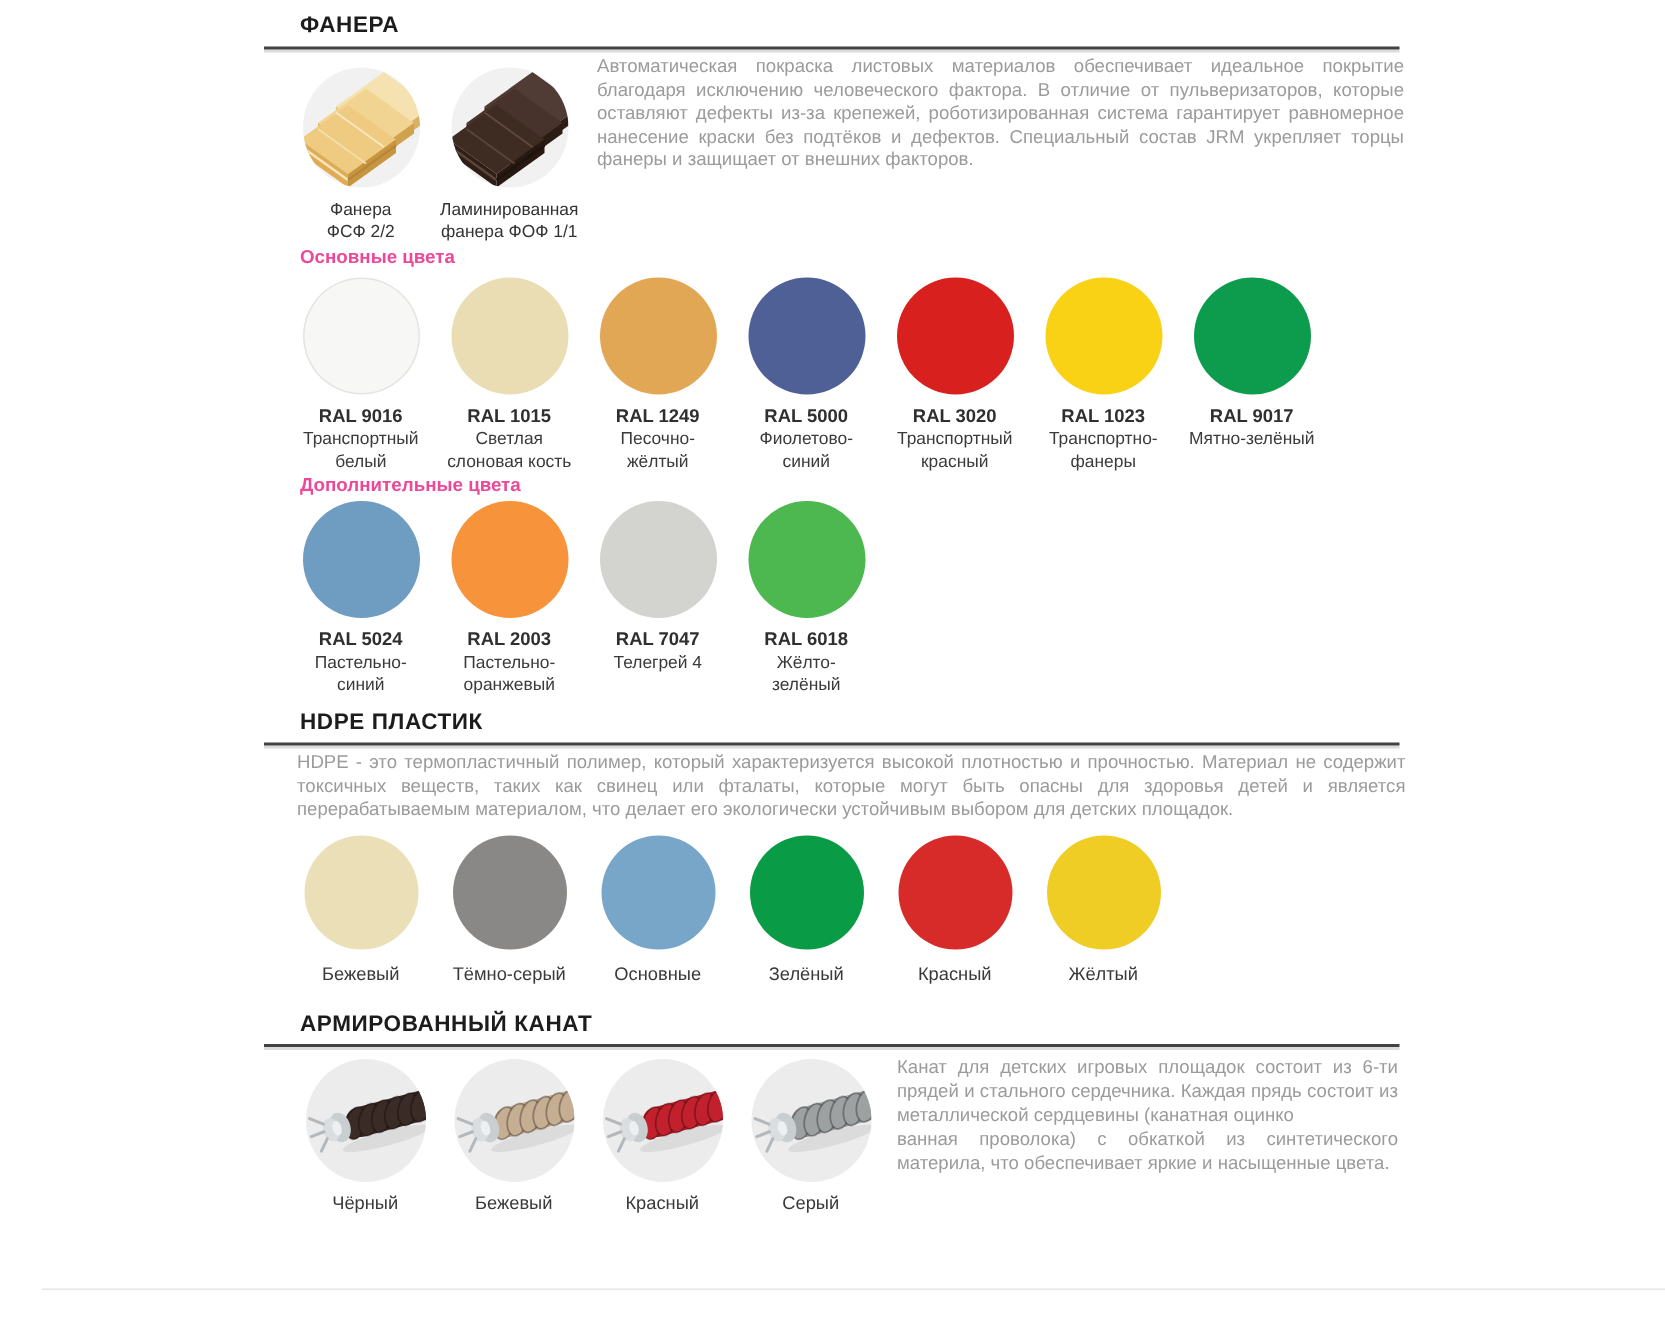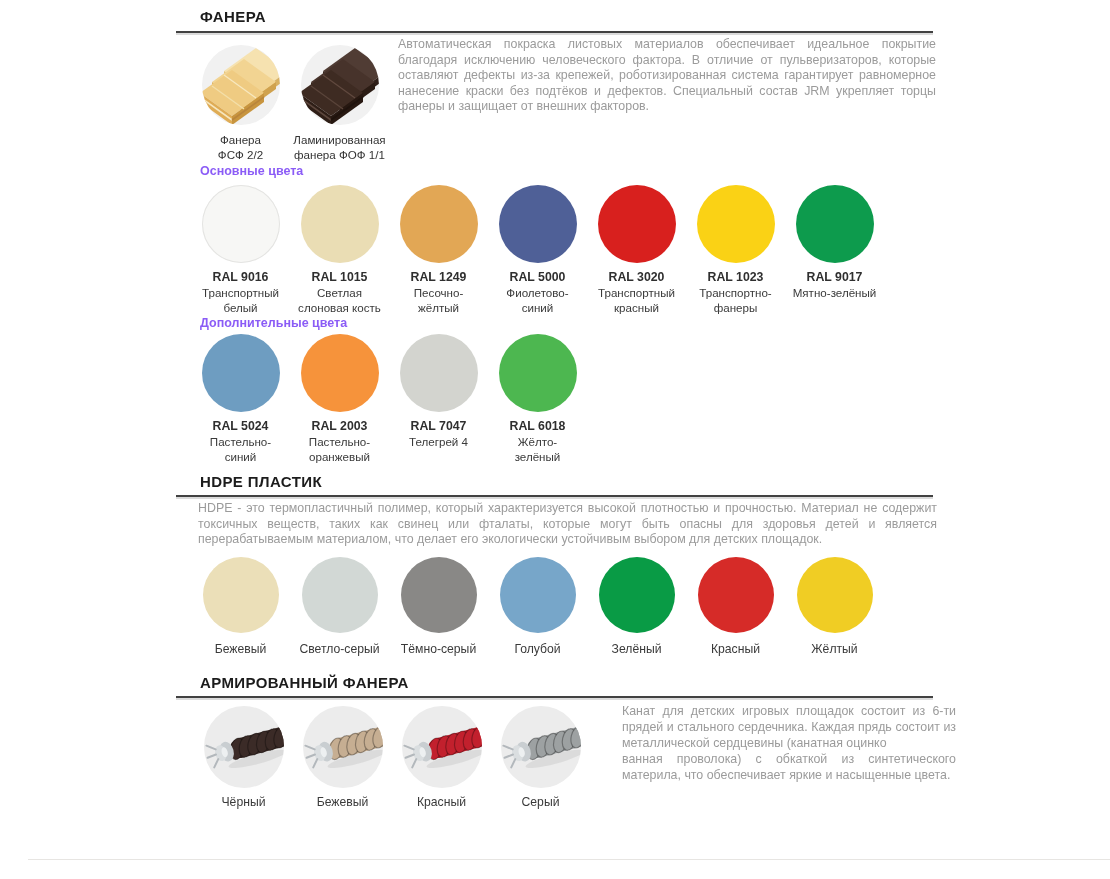--- a/index.html
+++ b/index.html
@@ -14,21 +14,21 @@
   .row{position:absolute;display:flex;}
   .col{width:99px;display:flex;flex-direction:column;align-items:center;flex:0 0 99px;}
 
   .swatch{width:78px;height:78px;border-radius:50%;}
   .swatch.small{width:76px;height:76px;}
   .ral{margin-top:7px;font-weight:700;font-size:12.3px;color:#2f2f2f;white-space:nowrap;}
   .cname{margin-top:2px;font-size:11.6px;color:#3a3a3a;line-height:14.5px;text-align:center;white-space:pre-line;}
   .hname{margin-top:9px;font-size:12.2px;color:#3a3a3a;white-space:nowrap;}
   .rname{margin-top:7px;font-size:12.2px;color:#3a3a3a;white-space:nowrap;}
 
-  .group-label{position:absolute;margin:0;font-size:12.5px;font-weight:700;color:#8b5cf6;}
+  .group-label{position:absolute;margin:0;font-size:12.5px;font-weight:700;color:#ec4899;}
 
   .ply-circle{width:78px;height:80px;border-radius:50%;background:#f1f1f1;overflow:hidden;position:relative;}
   .ply-circle svg{position:absolute;left:0;top:0;}
   .type-label{margin-top:8px;font-size:11.6px;color:#333333;line-height:14.5px;text-align:center;white-space:pre-line;}
 
   .rope-circle{width:80px;height:82px;border-radius:50%;background:#ececec;overflow:hidden;position:relative;}
   .rope-circle svg{position:absolute;left:0;top:0;}
 
   .footnote{position:absolute;margin:0;font-size:13px;color:#9d9d9d;}
   .bottom-line{position:absolute;left:0;top:859px;width:1110px;height:1px;background:#e7e5e2;}
@@ -42,21 +42,21 @@
   #row-main{left:163px;top:185px;}
   #lbl-add{left:172px;top:316px;}
   #row-add{left:163px;top:334px;}
   #t-hdpe{left:172px;top:473px;}
   #rule-hdpe{top:495px;}
   #desc-hdpe{left:170px;top:501px;width:739px;}
   #row-hdpe{left:163px;top:557px;}
   #t-rope{left:172px;top:674px;}
   #rule-rope{top:696px;}
   #row-rope{left:166px;top:706px;}
-  #desc-rope{left:594px;top:703px;width:334px;line-height:16px;}
+  #desc-rope{left:570px;top:703px;width:334px;line-height:16px;}
   #footnote{left:168px;top:845px;}
 </style>
 </head>
 <body>
 
 <div class="page">
 
   <h2 class="sec-title" id="t-plywood">ФАНЕРА</h2>
   <div class="rule" id="rule-plywood"></div>
 
@@ -201,52 +201,48 @@
   <div class="rule" id="rule-hdpe"></div>
   <p class="desc" id="desc-hdpe">HDPE - это термопластичный полимер, который характеризуется высокой плотностью и прочностью. Материал не содержит токсичных веществ, таких как свинец или фталаты, которые могут быть опасны для здоровья детей и является перерабатываемым материалом, что делает его экологически устойчивым выбором для детских площадок.</p>
 
   <div class="row" id="row-hdpe">
 
       <div class="col">
         <div class="swatch small" style="background: rgb(235, 223, 184);"></div>
         <div class="hname">Бежевый</div>
       </div>
 
-      <div class="col">
-        <div class="swatch small" style="background: rgb(210, 216, 213);"></div>
-        <div class="hname">Светло-серый</div>
-      </div>
 
       <div class="col">
         <div class="swatch small" style="background: rgb(137, 136, 134);"></div>
         <div class="hname">Тёмно-серый</div>
       </div>
 
       <div class="col">
         <div class="swatch small" style="background: rgb(119, 166, 201);"></div>
-        <div class="hname">Голубой</div>
+        <div class="hname">Основные</div>
       </div>
 
       <div class="col">
         <div class="swatch small" style="background: rgb(9, 155, 69);"></div>
         <div class="hname">Зелёный</div>
       </div>
 
       <div class="col">
         <div class="swatch small" style="background: rgb(214, 43, 40);"></div>
         <div class="hname">Красный</div>
       </div>
 
       <div class="col">
         <div class="swatch small" style="background: rgb(240, 205, 36);"></div>
         <div class="hname">Жёлтый</div>
       </div>
     </div>
 
-  <h2 class="sec-title" id="t-rope">АРМИРОВАННЫЙ ФАНЕРА</h2>
+  <h2 class="sec-title" id="t-rope">АРМИРОВАННЫЙ КАНАТ</h2>
   <div class="rule" id="rule-rope"></div>
 
   <div class="row" id="row-rope">
 
       <div class="col">
         <div class="rope-circle">
           <svg width="80" height="82" viewBox="0 0 80 82">
             <g transform="rotate(-15 40 41)">
               <ellipse cx="50" cy="56" rx="30" ry="5" fill="rgba(0,0,0,0.07)"></ellipse>
               <rect class="rope-fill" x="26" y="31" width="62" height="20" rx="10" fill="#3B2B27"></rect>

